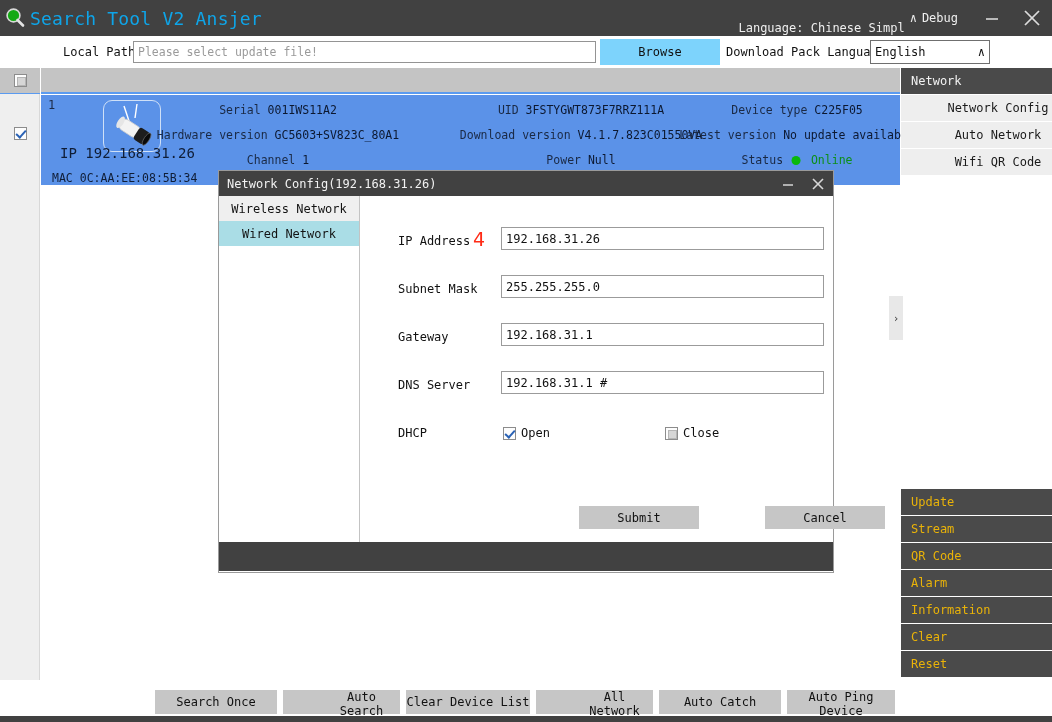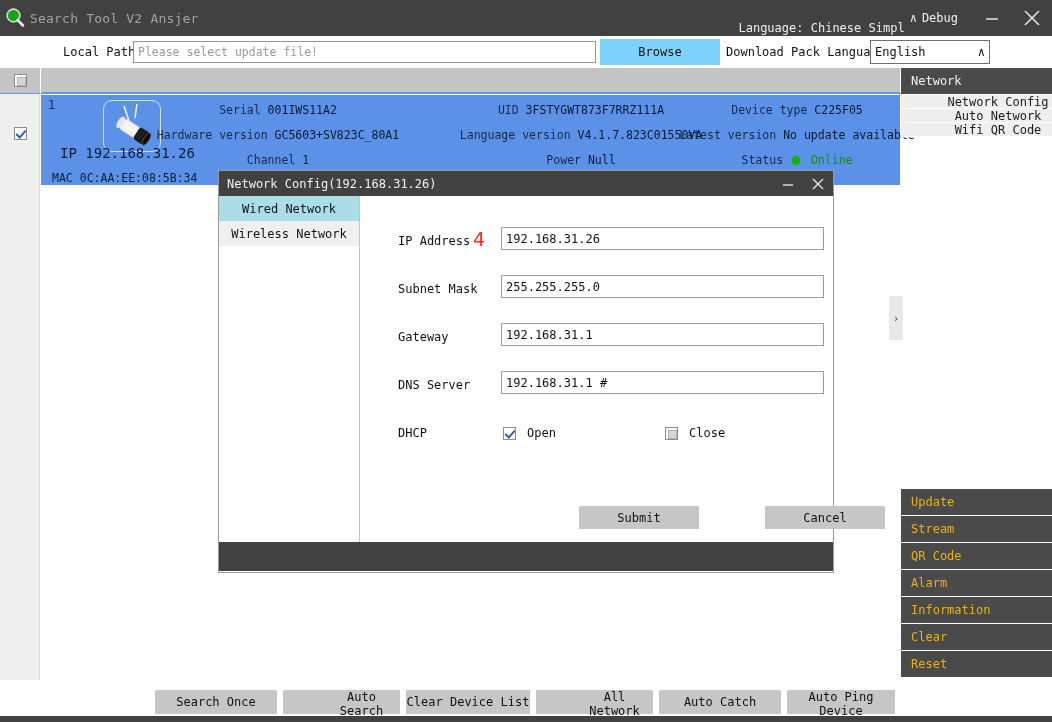--- a/index.html
+++ b/index.html
@@ -12,21 +12,21 @@
   #app { position: relative; width: 1052px; height: 722px; background: #ffffff; }
 
   
   .titlebar {
     position: absolute; left: 0; top: 0; width: 1052px; height: 36px;
     background: #414141; color: #f0f0f0;
     display: flex; align-items: center;
   }
   .title-left { display: flex; align-items: center; gap: 4px; padding-left: 4px; }
   .app-icon { width: 22px; height: 22px; position: relative; }
-  .app-title { font-size: 13px; letter-spacing: .2px; color: #a3a3a3; }
+  .app-title { font-size: 18px; letter-spacing: .2px; color: #0ea5e9; }
   .title-right { margin-left: auto; display: flex; align-items: center; gap: 0px; height: 36px; }
   .lang-label { font-size: 12px; color: #efefef; white-space: nowrap; margin-top: 19px; }
   .caret-up { display: inline-block; margin: 0 5px; color: #e8e8e8; font-size: 12px; }
   .debug-label { font-size: 12px; color: #efefef; margin-right: 14px; }
   .winbtn {
     width: 40px; height: 36px; display: flex; align-items: center; justify-content: center;
     color: #dcdcdc;
   }
   .winbtn svg { display: block; }
 
@@ -116,21 +116,21 @@
   .online-txt { color: #0c8f18; }
 
   
   .sidemenu { position: absolute; left: 901px; top: 68px; width: 151px; }
   .menu-header {
     height: 27px; background: #4a4a4a; color: #f2f2f2; font-size: 12px;
     display: flex; align-items: center; padding-left: 10px;
     border-bottom: 1px solid #ffffff;
   }
   .menu-sub {
-    height: 14px; background: #eeeeee; color: #1a1a1a; font-size: 12px;
+    height: 27px; background: #eeeeee; color: #1a1a1a; font-size: 12px;
     display: flex; align-items: center; justify-content: center;
     border-bottom: 1px solid #ffffff; cursor: pointer; padding-left: 43px;
   }
   .sidemenu2 { position: absolute; left: 901px; top: 489px; width: 151px; }
   .menu-dark {
     height: 27px; background: #4a4a4a; color: #eab308; font-size: 12px;
     display: flex; align-items: center; padding-left: 10px;
     border-bottom: 1px solid #ffffff; cursor: pointer;
   }
   .side-handle {
@@ -174,21 +174,21 @@
     border: 1px solid #9b9b9b; background: #fff; font-size: 12px; color: #111;
     padding: 0 4px;
     font-family: "DejaVu Sans Mono", "Liberation Mono", monospace;
   }
   .annot-4 {
     position: absolute; left: 113px; top: 8px; font-size: 19px; color: #ff2b16;
     font-family: "DejaVu Sans", sans-serif;
   }
   .dhcp-row { position: relative; height: 40px; }
   .cbo {
-    position: absolute; top: 14px; display: flex; align-items: center; gap: 11px;
+    position: absolute; top: 14px; display: flex; align-items: center; gap: 5px;
     font-size: 12px; color: #111; cursor: pointer;
   }
   .cbo.open { left: 143px; }
   .cbo.close { left: 305px; align-items: center; }
   .dlg-actions { position: relative; height: 90px; }
   .dlg-btn-wide {
     position: absolute; top: 54px; width: 120px; height: 23px;
     background: #c6c6c6; border: none; font-size: 12px; color: #111;
     font-family: "DejaVu Sans Mono", "Liberation Mono", monospace; cursor: pointer;
   }
@@ -303,21 +303,21 @@
           <span class="flabel">Device type</span>
           <span class="fvalue">C225F05</span>
         </span>
       </div>
       <div class="frow">
         <span class="fcell c1">
           <span class="flabel">Hardware version</span>
           <span class="fvalue">GC5603+SV823C_80A1</span>
         </span>
         <span class="fcell c2">
-          <span class="flabel">Language version</span>
+          <span class="flabel">Download version</span>
           <span class="fvalue">V4.1.7.823C01550VA</span>
         </span>
         <span class="fcell c3">
           <span class="flabel">Latest version</span>
           <span class="fvalue">No update available</span>
         </span>
       </div>
       <div class="frow">
         <span class="fcell c1">
           <span class="flabel">Channel</span>
@@ -367,22 +367,22 @@
       <span class="dlg-btn">
         <svg width="16" height="16" viewBox="0 0 16 16">
             <line x1="3" y1="3" x2="13" y2="13" stroke="#d8d8d8" stroke-width="1.6"></line>
             <line x1="13" y1="3" x2="3" y2="13" stroke="#d8d8d8" stroke-width="1.6"></line>
           </svg>
       </span>
     </div>
 
     <div class="dlg-body">
       <div class="dlg-nav">
+        <div class="dlg-nav-item plain">Wireless Network</div>
         <div class="dlg-nav-item active">Wired Network</div>
-        <div class="dlg-nav-item plain">Wireless Network</div>
       </div>
 
       <div class="dlg-form">
         <div class="form-row">
           <span class="form-label">IP Address</span>
           <span class="annot-4">4</span>
           <input class="form-input" type="text" value="192.168.31.26" style="">
         </div>
         <div class="form-row">
           <span class="form-label">Subnet Mask</span>

